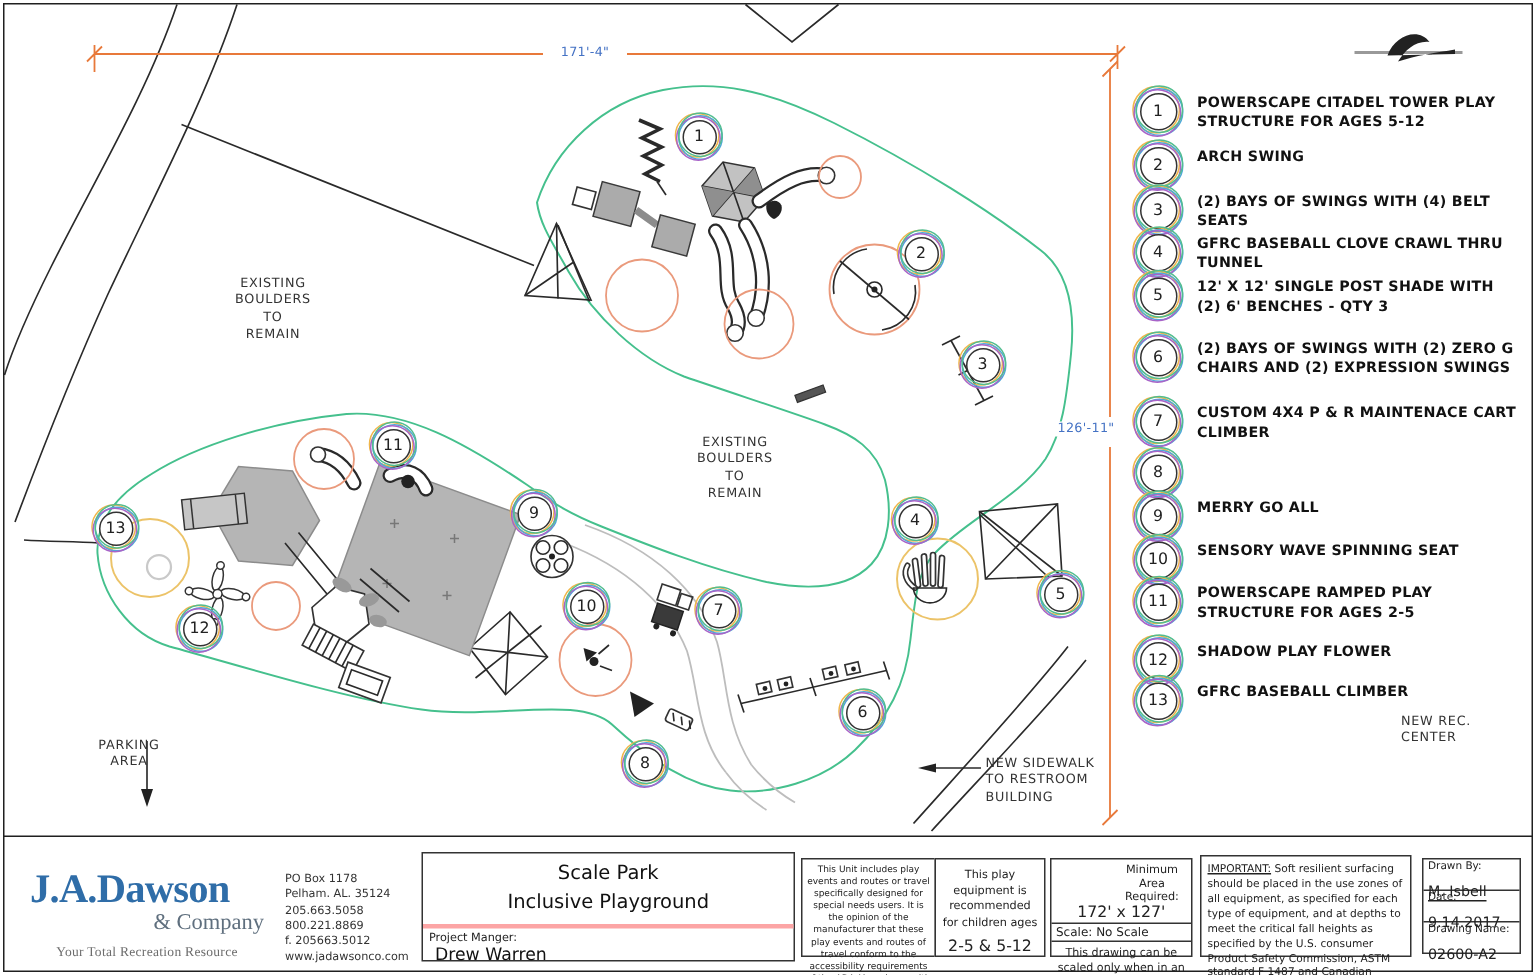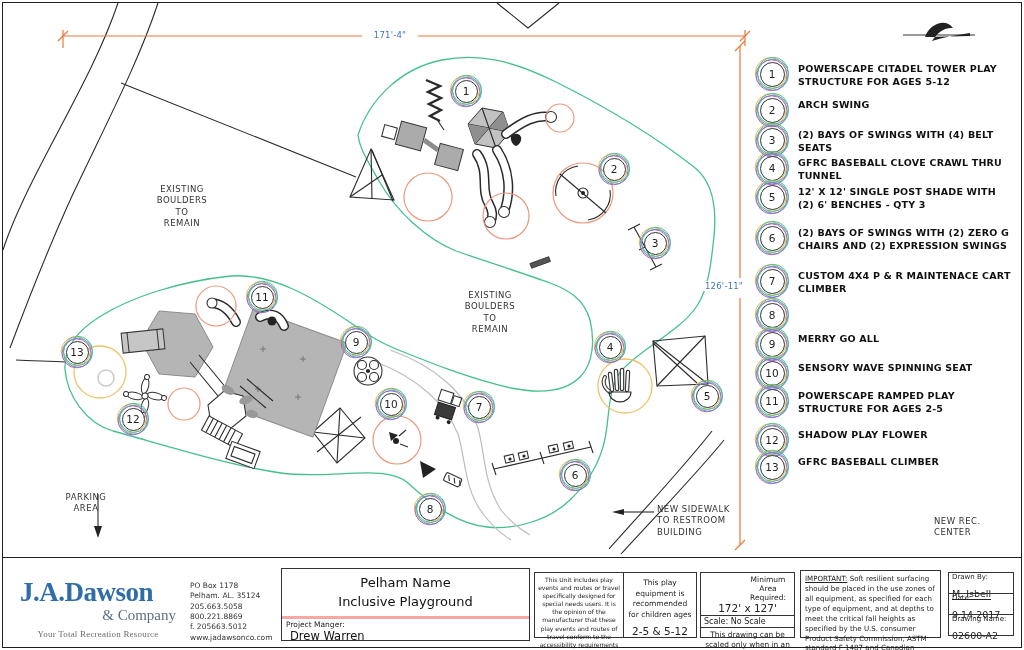--- a/index.html
+++ b/index.html
@@ -311,21 +311,21 @@
 REMAIN</div>
   <div class="plabel" style="left: 440px; top: 290px; width: 100px; white-space: pre-line;">EXISTING
 BOULDERS
 TO
 REMAIN</div>
   <div class="plabel" style="left: 54px; top: 492px; width: 64px; white-space: pre-line;">PARKING
 AREA</div>
   <div class="plabel left" style="left: 657px; top: 504px; width: 95px; white-space: pre-line;">NEW  SIDEWALK
 TO  RESTROOM
 BUILDING</div>
-  <div class="plabel left" style="left: 934px; top: 476px; width: 70px; white-space: pre-line; margin-top: 40px;">NEW  REC.
+  <div class="plabel left" style="left: 934px; top: 476px; width: 70px; white-space: pre-line;">NEW  REC.
 CENTER</div>
 
   <div style="position:absolute;inset:0;pointer-events:none;">
       <div class="marker" style="height: 30px; width: 30px; left: 451px; top: 76px;">
         <span class="ring r1"></span>
         <span class="ring r2"></span>
         <span class="ring r3"></span>
         <span class="ring r4"></span>
         <span class="num">1</span>
       </div>
@@ -555,21 +555,21 @@
     </div>
     <div class="addr" style="white-space: pre-line;">PO Box 1178
 Pelham. AL. 35124
 205.663.5058
 800.221.8869
 f. 205663.5012
 www.jadawsonco.com</div>
 
     <div class="box projbox">
       <div class="title">
-        <span>Pelham Name</span>
+        <span>Scale Park</span>
         <span>Inclusive Playground</span>
       </div>
       <div class="mgr">
         <div class="lab">Project Manger:</div>
         <div class="val">Drew Warren</div>
       </div>
     </div>
 
     <div class="box adabox">
       <span>This Unit includes play events and routes or travel specifically designed for special needs users. It is the opinion of the manufacturer that these play events and routes of travel conform to the accessibility requirements of the ADA (Americans with  Disabilities Act)</span>

